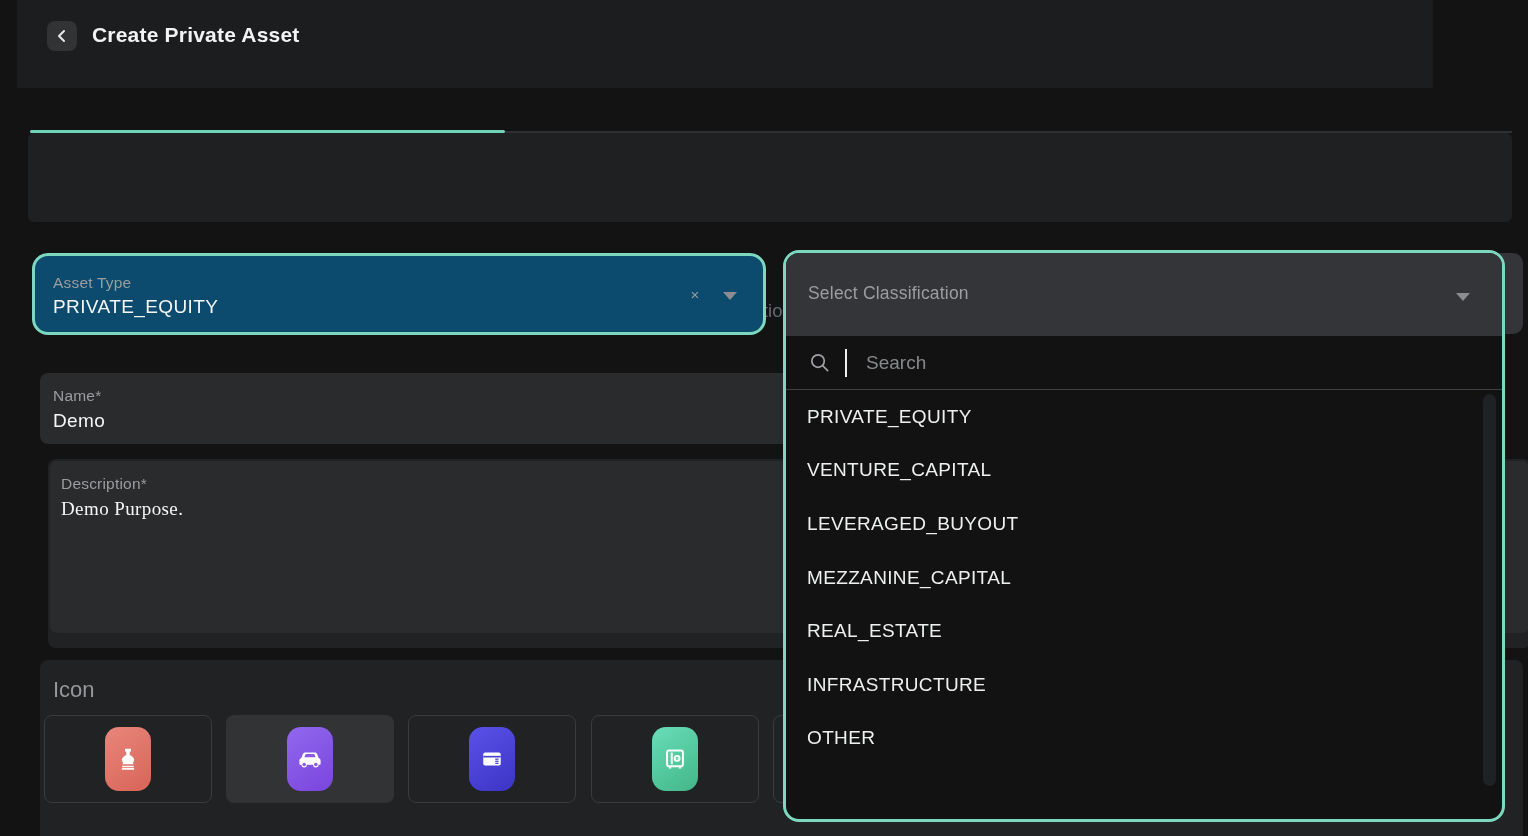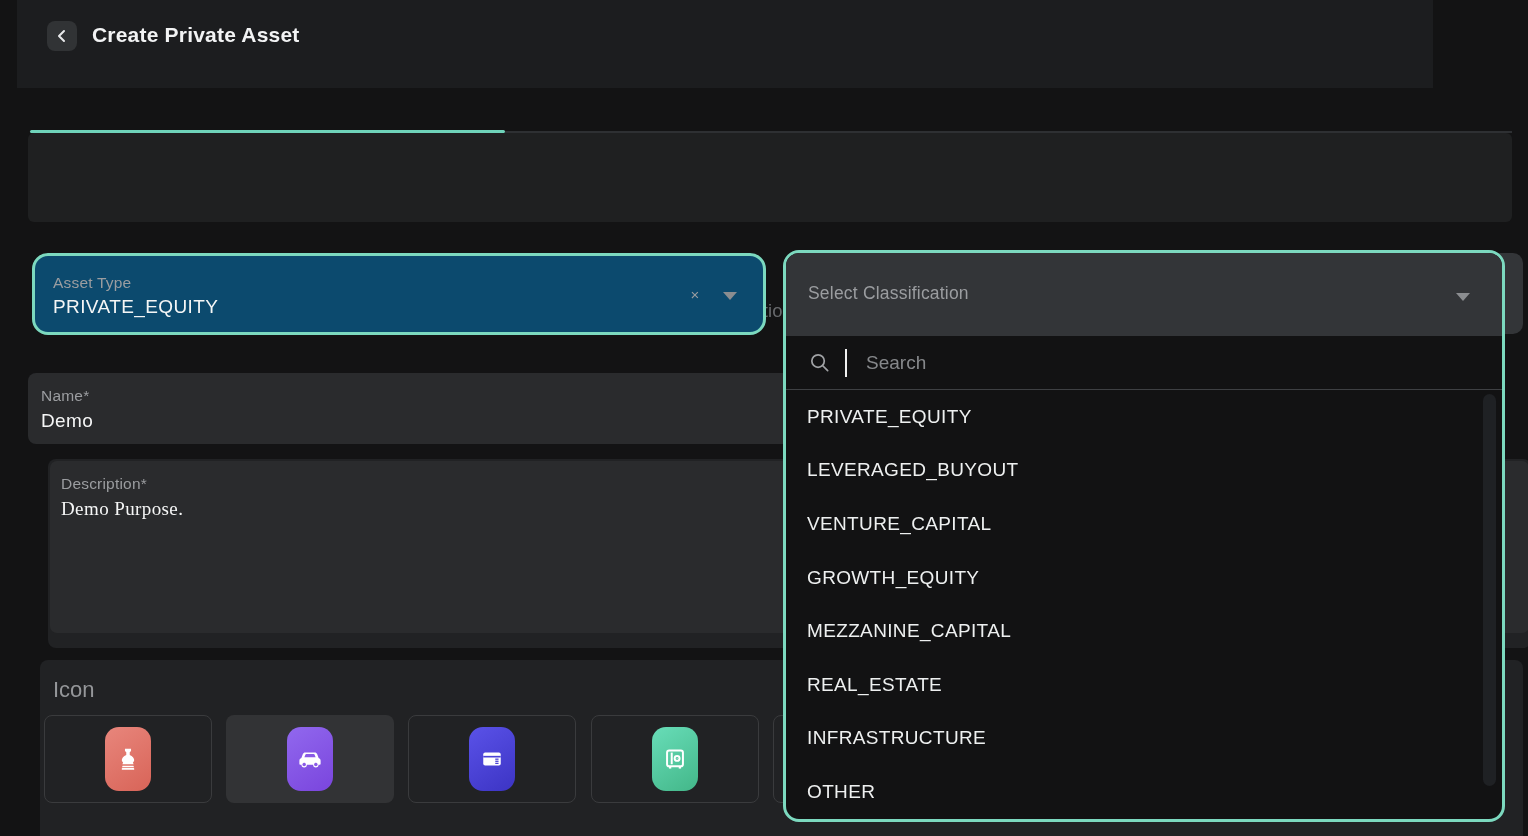--- a/index.html
+++ b/index.html
@@ -41,21 +41,21 @@
   .clear-x { position:absolute; right:58px; top:28px; width:20px; height:20px; color:#9b9da0;
              font-size:15px; display:flex; align-items:center; justify-content:center; cursor:pointer; }
   .caret-down { width:0; height:0; border-left:7px solid transparent; border-right:7px solid transparent;
                 border-top:8px solid #8b8d90; }
   .asset-field .caret-down { position:absolute; right:26px; top:36px; }
 
   .select-backing { position:absolute; left:790px; top:253px; width:733px; height:81px;
                     background:#333538; border-radius:10px; }
 
   
-  .name-panel { position:absolute; left:28px; top:373px; width:1338px; height:71px;
+  .name-panel { position:absolute; left:40px; top:373px; width:1338px; height:71px;
                 background:#2a2b2d; border-radius:8px; cursor:text; }
   .name-panel .field-label { left:13px; top:14px; }
   .name-panel .field-value { left:13px; top:37px; }
 
   .desc-wrapper { position:absolute; left:48px; top:459px; width:1483px; height:189px;
                   background:#212224; border-radius:8px; }
   .desc-inner { position:absolute; left:2px; top:2px; width:1479px; height:172px;
                 background:#2a2b2d; border-radius:7px; cursor:text; }
   .desc-inner .field-label { left:11px; top:14px; }
   .desc-inner .field-value { left:11px; top:37px;font-family:Liberation Serif, serif; }
@@ -212,23 +212,22 @@
         <svg width="23" height="23" viewBox="0 0 24 24" fill="none" stroke="#a0a2a5" stroke-width="1.8" stroke-linecap="round">
           <circle cx="10.5" cy="10.5" r="6.5"></circle>
             <line x1="15.4" y1="15.4" x2="20.5" y2="20.5"></line>
         </svg>
       </span>
       <div class="fake-caret"></div>
       <input type="text" placeholder="Search" style="">
     </div>
     <ul class="dd-options">
       <li>PRIVATE_EQUITY</li>
+      <li>VENTURE_CAPITAL</li>
       <li>LEVERAGED_BUYOUT</li>
-      <li>VENTURE_CAPITAL</li>
-      <li>GROWTH_EQUITY</li>
       <li>MEZZANINE_CAPITAL</li>
       <li>REAL_ESTATE</li>
       <li>INFRASTRUCTURE</li>
       <li>OTHER</li>
     </ul>
     <div class="dd-scrollbar"></div>
   </div>
 
 </div>
 

